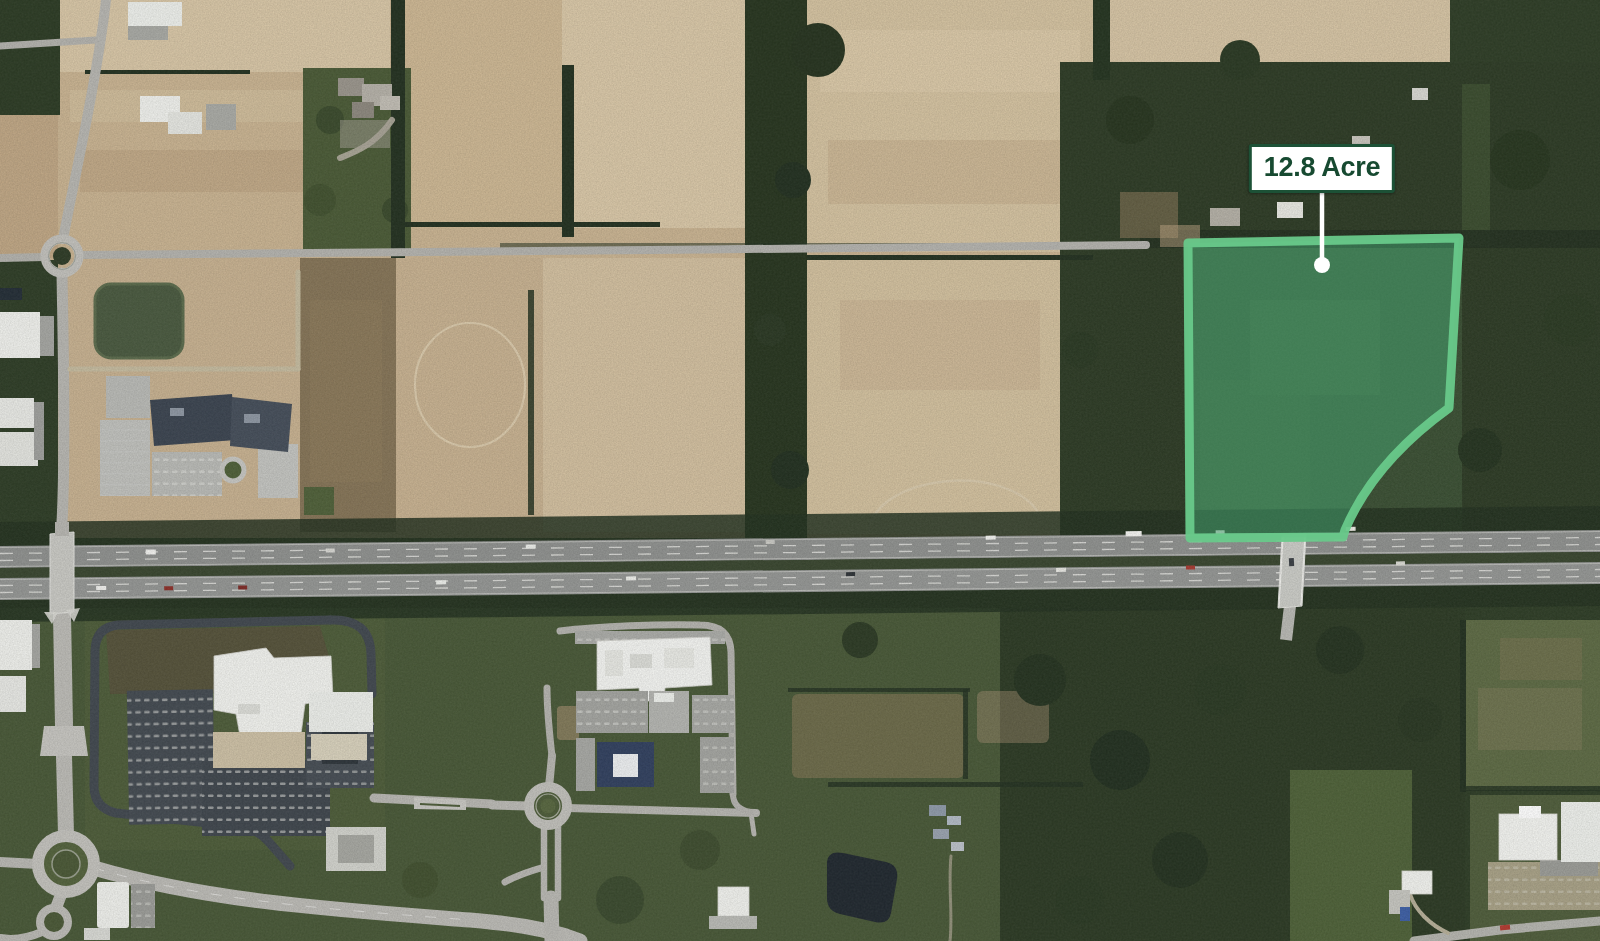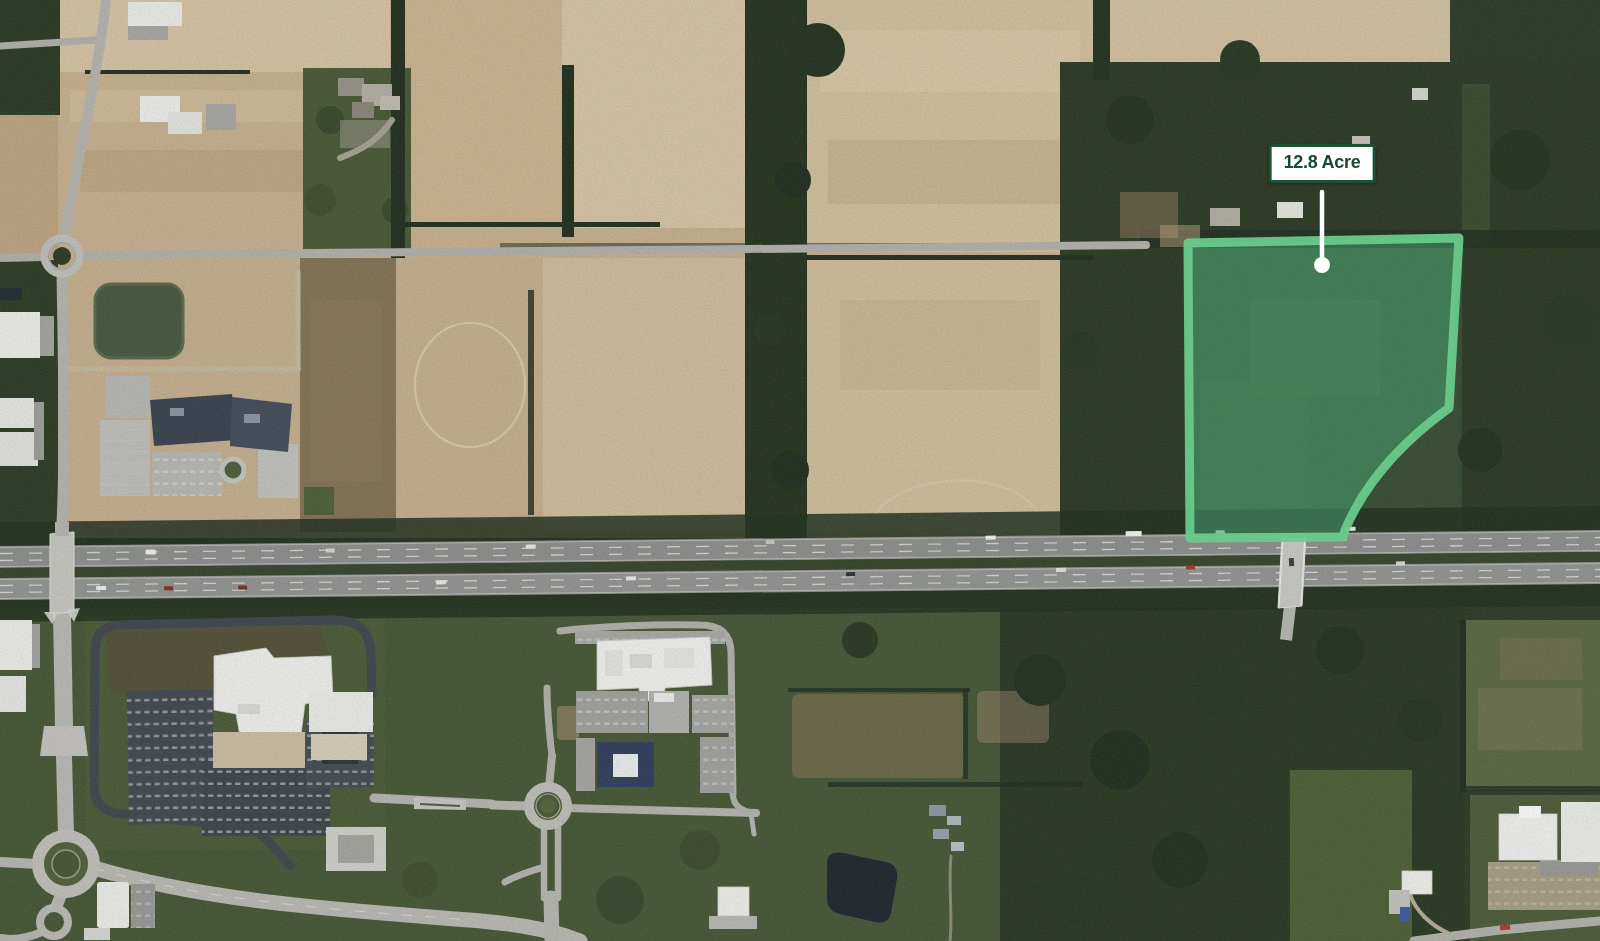--- a/index.html
+++ b/index.html
@@ -14,21 +14,21 @@
   }
   .marker-line{stroke:var(--marker,#fff);stroke-width:4.5;stroke-linecap:round;}
   .marker-dot{fill:var(--marker,#fff);}
   .acre-label{
     position:absolute;left:1322px;top:144px;transform:translateX(-50%);
     background:var(--label-bg,#fff);
     color:var(--label-text,#174a31);
     border:3px solid var(--label-border,#1c5136);
     border-radius:3px;
     padding:6px 12px 7px;
-    font-size:18px;font-weight:700;line-height:1.1;letter-spacing:-.3px;
+    font-size:27px;font-weight:700;line-height:1.1;letter-spacing:-.3px;
     white-space:nowrap;
     box-shadow:0 1px 3px rgba(0,0,0,.35);
   }
 </style>
 </head>
 <body>
 
 <div class="stage">
 
   <svg width="1600" height="941" viewBox="0 0 1600 941">

